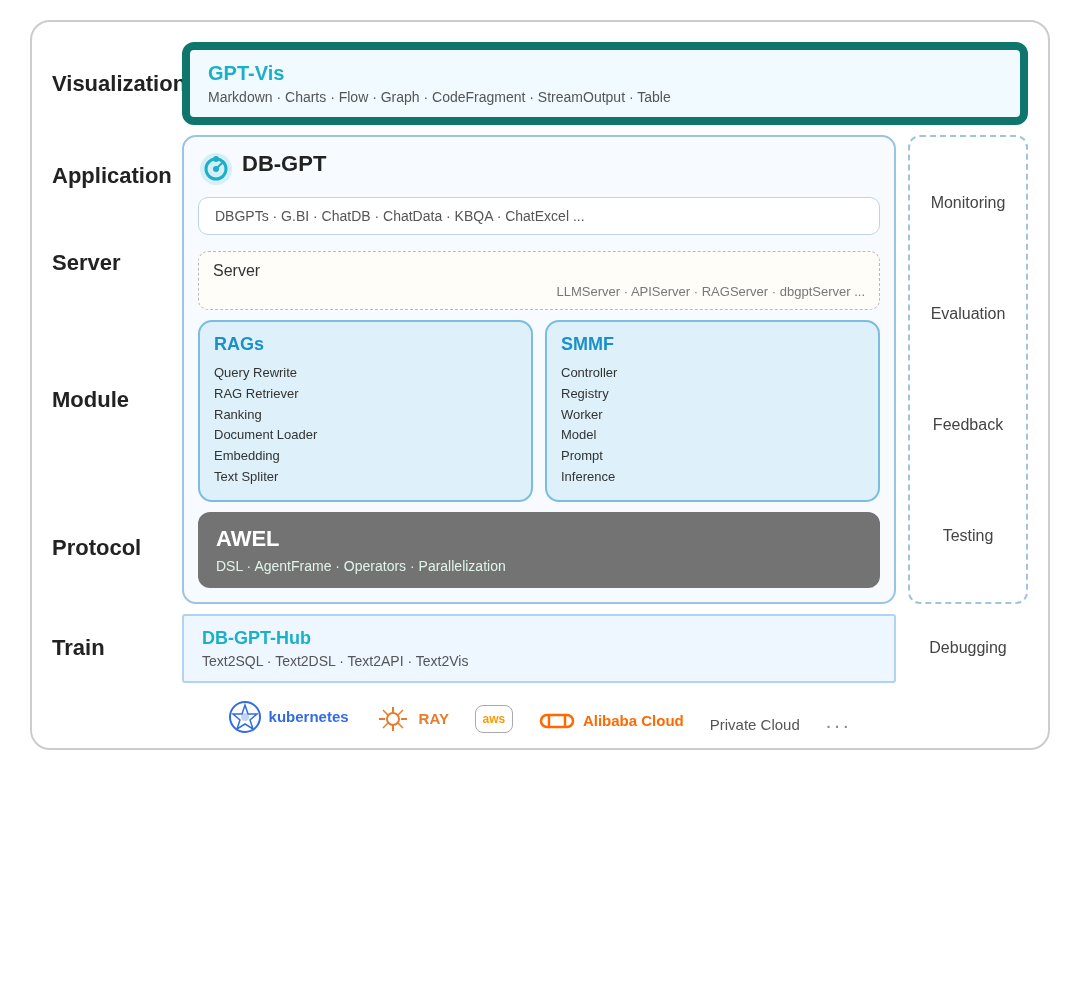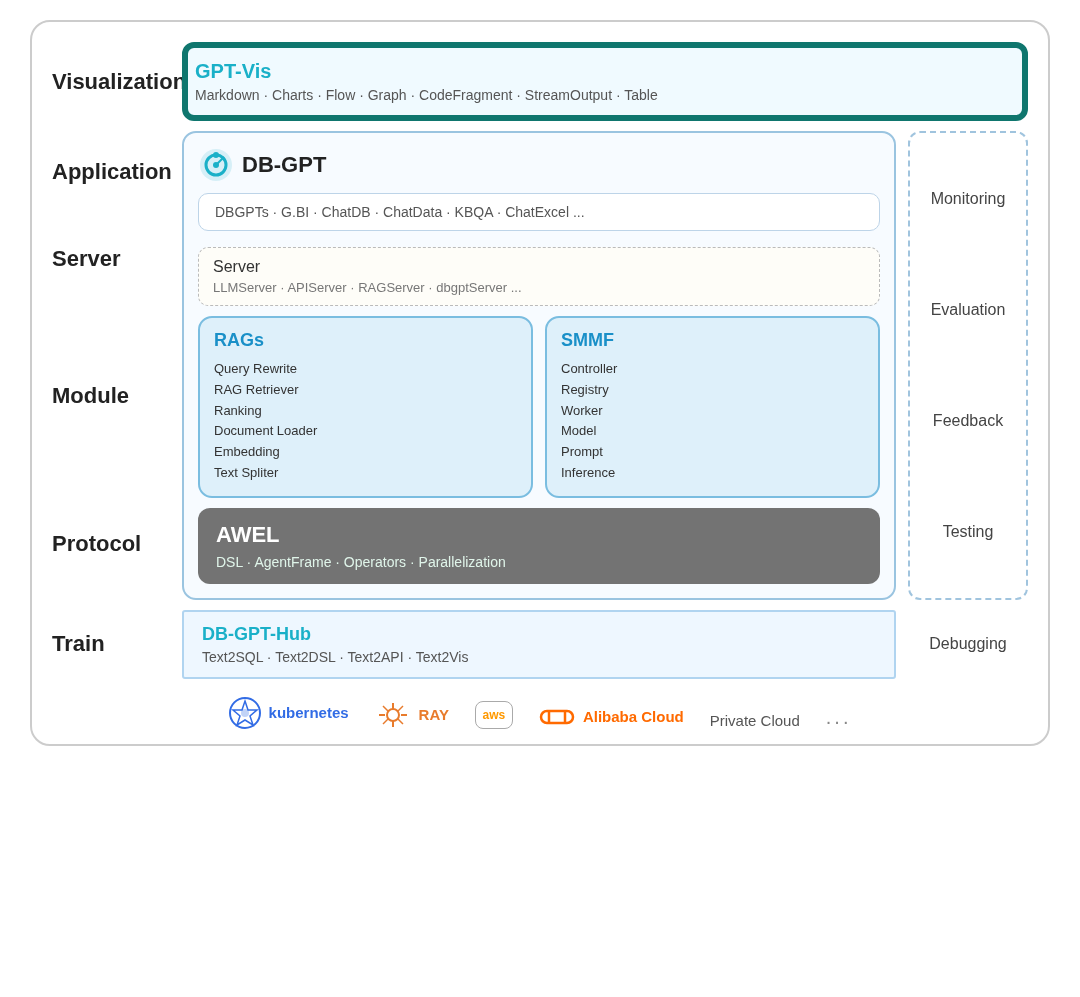--- a/index.html
+++ b/index.html
@@ -30,24 +30,24 @@
       font-weight: bold;
       color: #222;
       display: flex;
       align-items: center;
       justify-content: flex-start;
       padding-right: 10px;
     }
 
     
     .vis-box {
-      border: 6px solid #0f766e;
+      border: 8px solid #0f766e;
       border-radius: 12px;
       background: #f0faff;
-      padding: 12px 7px;
+      padding: 12px 18px;
       width: 100%;
     }
     .vis-title {
       color: #1ab0c8;
       font-size: 20px;
       font-weight: bold;
       margin-bottom: 4px;
     }
     .vis-subtitle {
       font-size: 14px;
@@ -59,21 +59,20 @@
       border: 2px solid #9ac4e0;
       border-radius: 14px;
       background: #f7fbff;
       padding: 14px 14px 14px 14px;
       flex: 1;
     }
 
     
     .dbgpt-header {
       display: flex;
-      align-items: center;
       margin-bottom: 10px;
     }
     .dbgpt-logo {
       width: 36px;
       height: 36px;
       margin-right: 8px;
     }
     .dbgpt-title {
       font-size: 22px;
       font-weight: bold;
@@ -100,20 +99,21 @@
       margin-bottom: 10px;
     }
     .server-box-title {
       font-size: 16px;
       color: #333;
       margin-bottom: 4px;
     }
     .server-box-sub {
       font-size: 13px;
       color: #777;
+      text-align: right;
     }
 
     
     .module-row {
       display: flex;
       gap: 12px;
       margin-bottom: 10px;
     }
 
     .module-card {

